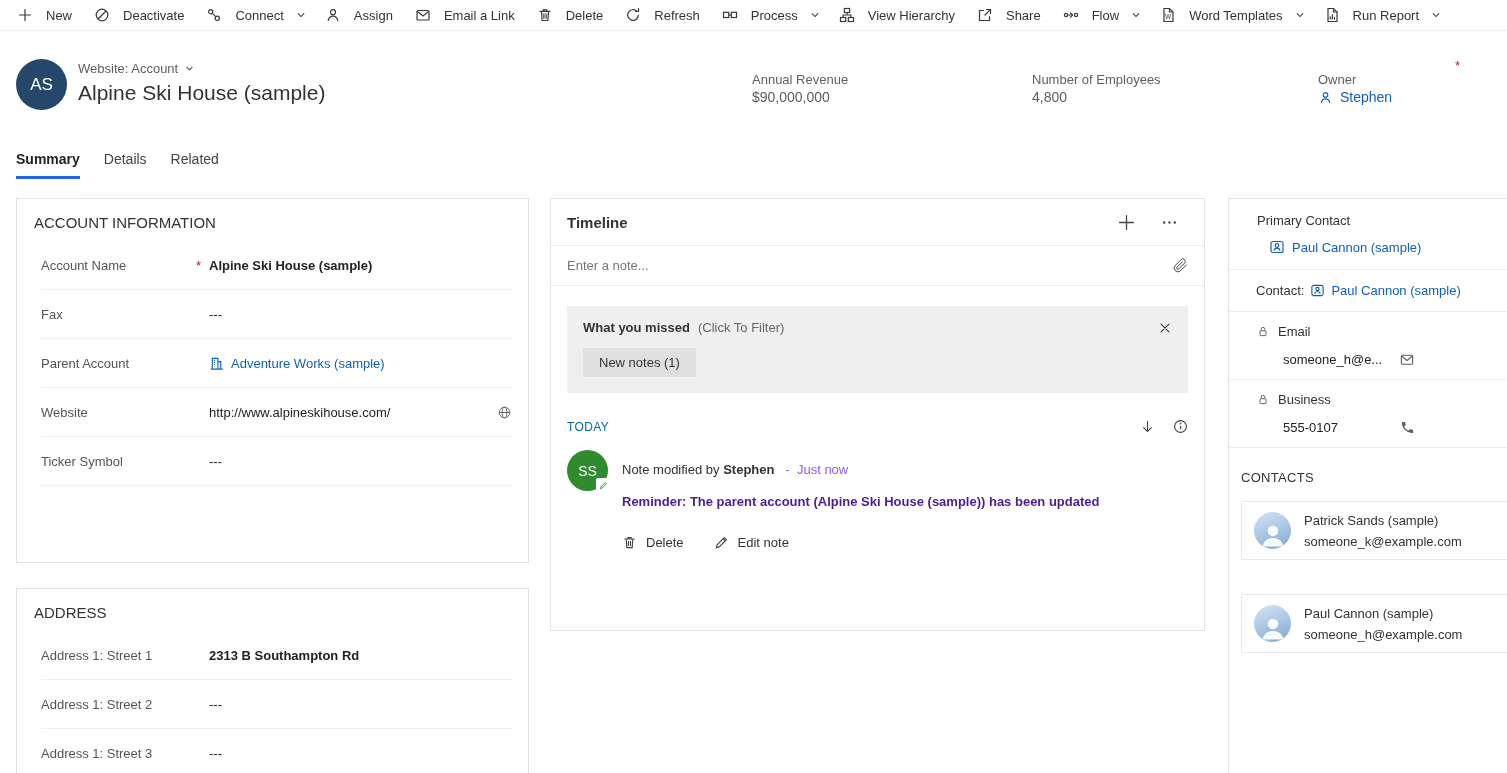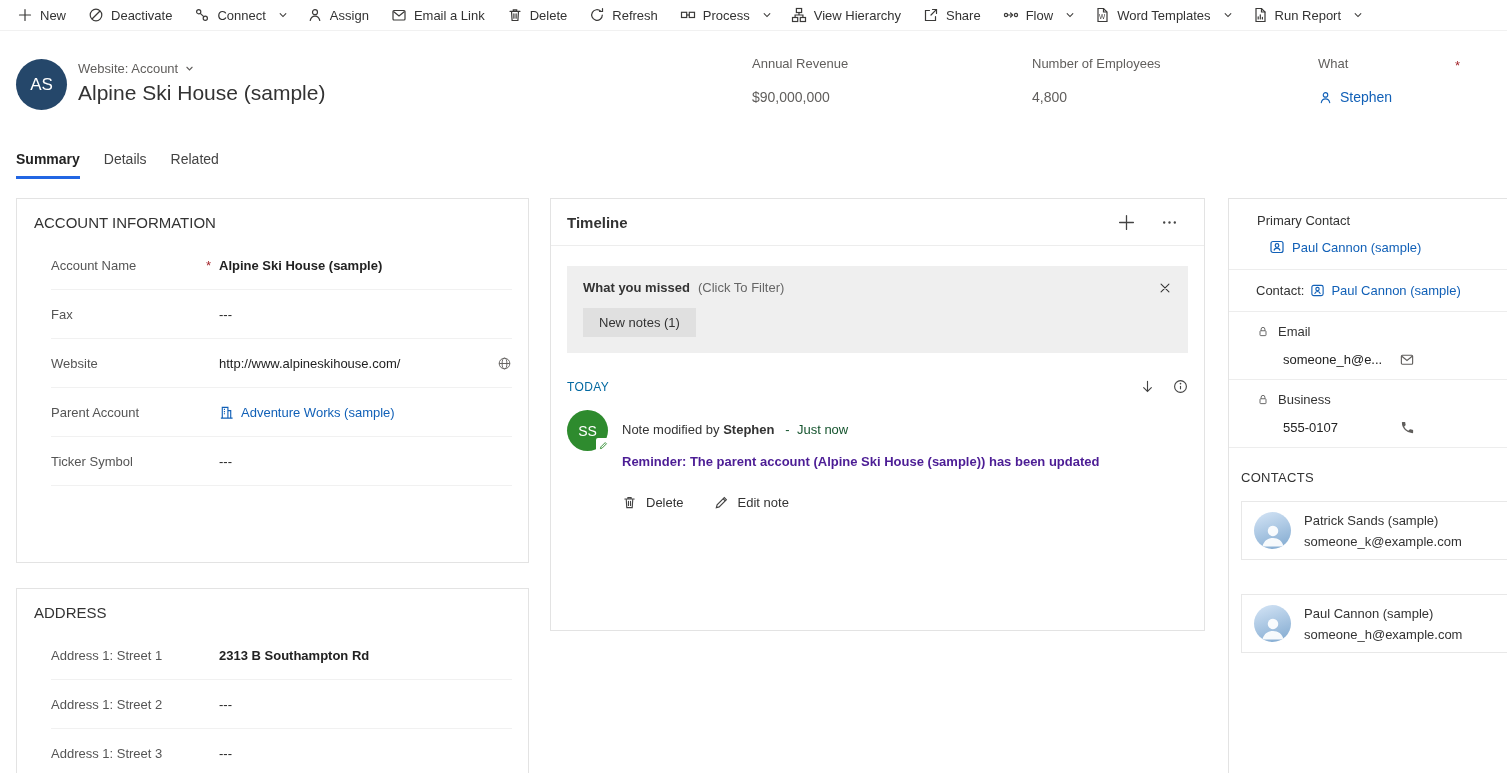--- a/index.html
+++ b/index.html
@@ -5,48 +5,48 @@
   * { box-sizing:border-box; margin:0; padding:0; }
   html,body { width:1507px; height:773px; }
   body { font-family:"Liberation Sans","DejaVu Sans",sans-serif; background:#fff; color:#333;
          position:relative; overflow:hidden; font-size:13px; }
   svg { display:block; }
   .link { color:#1160b7; cursor:pointer; }
 
   
   .cmdbar { position:absolute; top:0; left:0; width:100%; height:31px; display:flex; align-items:stretch;
             padding-left:6px; background:#fff; border-bottom:1px solid #f1f1f1; }
-  .cmd { display:flex; align-items:center; gap:7px; padding:0 11px; cursor:pointer; color:#333; white-space:nowrap; }
+  .cmd { display:flex; align-items:center; gap:13px; padding:0 11px; cursor:pointer; color:#333; white-space:nowrap; }
   .chev { display:flex; align-items:center; padding:0 7px; margin-left:-7px; cursor:pointer; }
 
   
   .avatar { position:absolute; left:16px; top:59px; width:51px; height:51px; border-radius:50%;
             background:#25476a; color:#fff; display:flex; align-items:center; justify-content:center; font-size:17px; cursor:pointer; }
   .entity-row { position:absolute; left:78px; top:61px; display:flex; align-items:center; gap:6px; color:#605e5c; cursor:pointer; }
   .page-title { position:absolute; left:78px; top:81px; font-size:21px; color:#333; }
-  .stat-label { position:absolute; top:56px; color:#605e5c; }
+  .stat-label { position:absolute; top:72px; color:#605e5c; }
   .stat-value { position:absolute; top:89px; color:#605e5c; font-size:14px; }
   .owner-link { position:absolute; top:89px; display:flex; align-items:center; gap:7px; font-size:14px; }
   .req { color:#a4262c; }
   .owner-req { position:absolute; left:1455px; top:58px; }
 
   
   .tabs { position:absolute; left:16px; top:151px; display:flex; gap:24px; font-size:14px; }
   .tab { padding-bottom:9px; color:#444; cursor:pointer; border-bottom:3px solid transparent; }
   .tab.active { color:#222; font-weight:700; border-bottom-color:#2266e3; }
 
   
   .card { position:absolute; background:#fff; border:1px solid #e3e3e3; }
   .card-title { padding:15px 16px 10px 17px; font-size:15px; color:#333; }
   #card-account  { left:16px;   top:198px; width:513px; height:365px; }
   #card-address  { left:16px;   top:588px; width:513px; height:260px; }
   #card-timeline { left:550px;  top:198px; width:655px; height:433px; }
   #card-right    { left:1228px; top:198px; width:300px; height:640px; }
 
-  .frow { display:flex; align-items:center; min-height:49px; margin:0 16px 0 34px; border-bottom:1px solid #f1f1f1; }
+  .frow { display:flex; align-items:center; min-height:49px; margin:0 16px 0 24px; border-bottom:1px solid #f1f1f1; }
   .flabel { width:168px; flex-shrink:0; color:#555; position:relative; padding-right:22px; }
   .flabel .req { position:absolute; right:8px; top:0; }
   .fvalue { color:#222; cursor:text; }
   .fvalue.bold { font-weight:700; }
   .fvalue-link { display:flex; align-items:center; gap:7px; cursor:pointer; }
   .ficon { margin-left:auto; cursor:pointer; }
 
   
   .tl-header { height:47px; display:flex; align-items:center; padding:0 16px; border-bottom:1px solid #ededed; }
   .tl-title { font-size:15px; font-weight:700; color:#333; }
@@ -63,21 +63,21 @@
   .today-row { display:flex; align-items:center; padding:26px 16px 8px; }
   .today-label { font-size:12px; color:#0369a1; letter-spacing:.4px; }
   .today-icons { margin-left:auto; display:flex; align-items:center; gap:18px; }
   .note-item { display:flex; gap:14px; padding:8px 16px 0; }
   .note-avatar { position:relative; width:41px; height:41px; border-radius:50%; background:#2e8b2e; color:#fff;
                  display:flex; align-items:center; justify-content:center; font-size:14px; flex-shrink:0; }
   .note-avatar .badge { position:absolute; right:-3px; bottom:-2px; width:15px; height:15px; background:#fff;
                         border-radius:2px; display:flex; align-items:center; justify-content:center; }
   .note-main { padding-top:12px; }
   .note-head { color:#333; }
-  .note-dim { color:#14532d; }
+  .note-dim { color:#8b5cf6; }
   .note-body { margin-top:17px; font-weight:700; color:#4c1d95; }
   .note-actions { display:flex; gap:30px; margin-top:26px; }
   .note-action { display:flex; align-items:center; gap:9px; color:#333; cursor:pointer; }
 
   
   .pc-title { padding:14px 16px 8px 28px; color:#333; }
   .pc-link-row { display:flex; align-items:center; gap:7px; padding:3px 16px 14px 40px; }
   .divider { border-bottom:1px solid #ededed; }
   .contact-row { display:flex; align-items:center; gap:6px; padding:13px 16px 13px 27px; color:#333; }
   .qv-field { padding:12px 16px 10px 28px; }
@@ -255,21 +255,21 @@
         <path d="M4.2 6.2L8 10l3.8-3.8"></path>
       </svg>
     </span>
 </div>
 <div class="page-title">Alpine Ski House (sample)</div>
 
 <div class="stat-label" style="left:752px">Annual Revenue</div>
 <div class="stat-value" style="left:752px">$90,000,000</div>
 <div class="stat-label" style="left:1032px">Number of Employees</div>
 <div class="stat-value" style="left:1032px">4,800</div>
-<div class="stat-label" style="left:1318px">What</div>
+<div class="stat-label" style="left:1318px">Owner</div>
 <div class="owner-link" style="left:1318px">
   <span>
       <svg width="15" height="15" viewBox="0 0 16 16" fill="none" stroke="#1160b7" stroke-width="1.2" stroke-linecap="round">
         <circle cx="8" cy="5.2" r="2.4"></circle>
         <path d="M3.5 13.5c.6-2.6 2.3-4 4.5-4s3.9 1.4 4.5 4"></path>
       </svg>
     </span>
   <span class="link">Stephen</span>
 </div>
 <div class="req owner-req">*</div>
@@ -283,45 +283,45 @@
 <div class="card" id="card-account">
   <div class="card-title">ACCOUNT INFORMATION</div>
 
   <div class="frow">
     <div class="flabel"><span>Account Name</span><span class="req">*</span></div>
     <div class="fvalue bold">Alpine Ski House (sample)</div>
   </div>
   <div class="frow">
     <div class="flabel"><span>Fax</span></div>
     <div class="fvalue">---</div>
+  </div>
+  <div class="frow">
+    <div class="flabel"><span>Parent Account</span></div>
+    <div class="fvalue-link">
+      <span>
+          <svg width="15" height="15" viewBox="0 0 16 16" fill="none" stroke="#1160b7" stroke-width="1.2">
+            <path d="M3.5 14V2.5h6V14M9.5 6h3v8M2 14h12.5"></path>
+            <path d="M5.2 4.7h1.2M5.2 7h1.2M5.2 9.3h1.2"></path>
+          </svg>
+        </span>
+      <span class="link">Adventure Works (sample)</span>
+    </div>
   </div>
   <div class="frow">
     <div class="flabel"><span>Website</span></div>
     <div class="fvalue">http://www.alpineskihouse.com/</div>
     <span class="ficon">
         <svg width="15" height="15" viewBox="0 0 24 24" fill="none" stroke="#605e5c" stroke-width="1.5">
           <circle cx="12" cy="12" r="8.5"></circle>
           <ellipse cx="12" cy="12" rx="3.8" ry="8.5"></ellipse>
           <path d="M3.5 12h17"></path>
         </svg>
       </span>
   </div>
   <div class="frow">
-    <div class="flabel"><span>Parent Account</span></div>
-    <div class="fvalue-link">
-      <span>
-          <svg width="15" height="15" viewBox="0 0 16 16" fill="none" stroke="#1160b7" stroke-width="1.2">
-            <path d="M3.5 14V2.5h6V14M9.5 6h3v8M2 14h12.5"></path>
-            <path d="M5.2 4.7h1.2M5.2 7h1.2M5.2 9.3h1.2"></path>
-          </svg>
-        </span>
-      <span class="link">Adventure Works (sample)</span>
-    </div>
-  </div>
-  <div class="frow">
     <div class="flabel"><span>Ticker Symbol</span></div>
     <div class="fvalue">---</div>
   </div>
 </div>
 
 <div class="card" id="card-address">
   <div class="card-title">ADDRESS</div>
   <div class="frow">
     <div class="flabel"><span>Address 1: Street 1</span></div>
     <div class="fvalue bold">2313 B Southampton Rd</div>
@@ -346,20 +346,28 @@
           </svg>
         </span>
       <span class="icon-btn">
           <svg width="17" height="17" viewBox="0 0 16 16" fill="#444">
             <circle cx="3" cy="8" r="1.1"></circle>
             <circle cx="8" cy="8" r="1.1"></circle>
             <circle cx="13" cy="8" r="1.1"></circle>
           </svg>
         </span>
     </span>
+  </div>
+  <div class="note-input">
+    <span>Enter a note...</span>
+    <span class="clip">
+        <svg width="15" height="15" viewBox="0 0 24 24" fill="none" stroke="#444" stroke-width="1.6" stroke-linecap="round">
+          <path d="M21.4 11.05l-9.19 9.19a6 6 0 0 1-8.49-8.49l9.19-9.19a4 4 0 0 1 5.66 5.66l-9.2 9.19a2 2 0 0 1-2.83-2.83l8.49-8.48"></path>
+        </svg>
+      </span>
   </div>
 
   <div class="missed">
     <div class="missed-head">
       <span class="missed-title">What you missed</span>
       <span class="missed-sub">(Click To Filter)</span>
       <span class="missed-close">
           <svg width="14" height="14" viewBox="0 0 16 16" fill="none" stroke="#333" stroke-width="1.2" stroke-linecap="round">
             <path d="M3.5 3.5l9 9M12.5 3.5l-9 9"></path>
           </svg>

